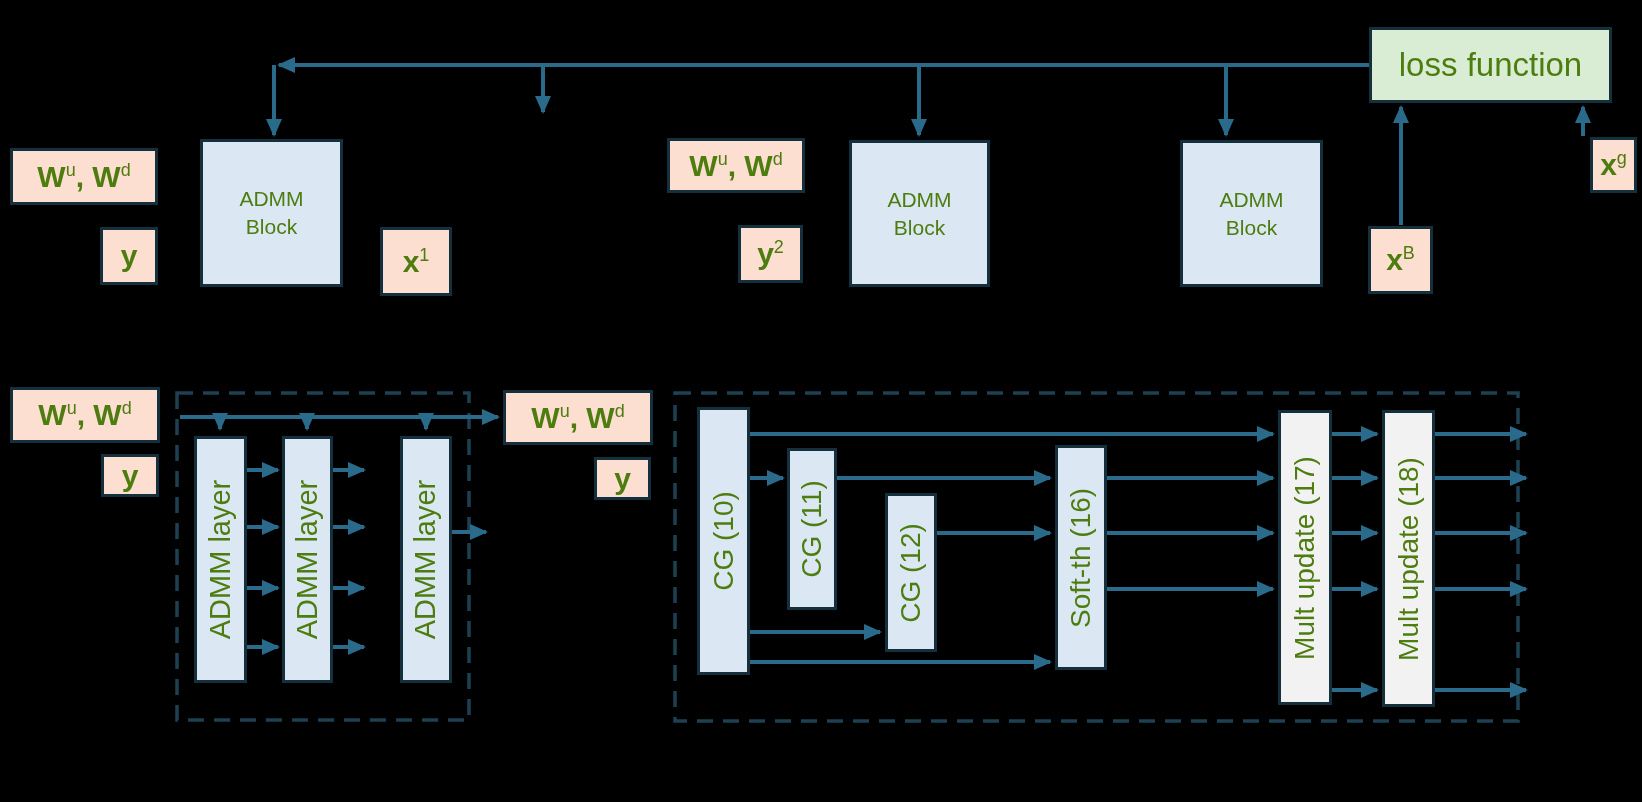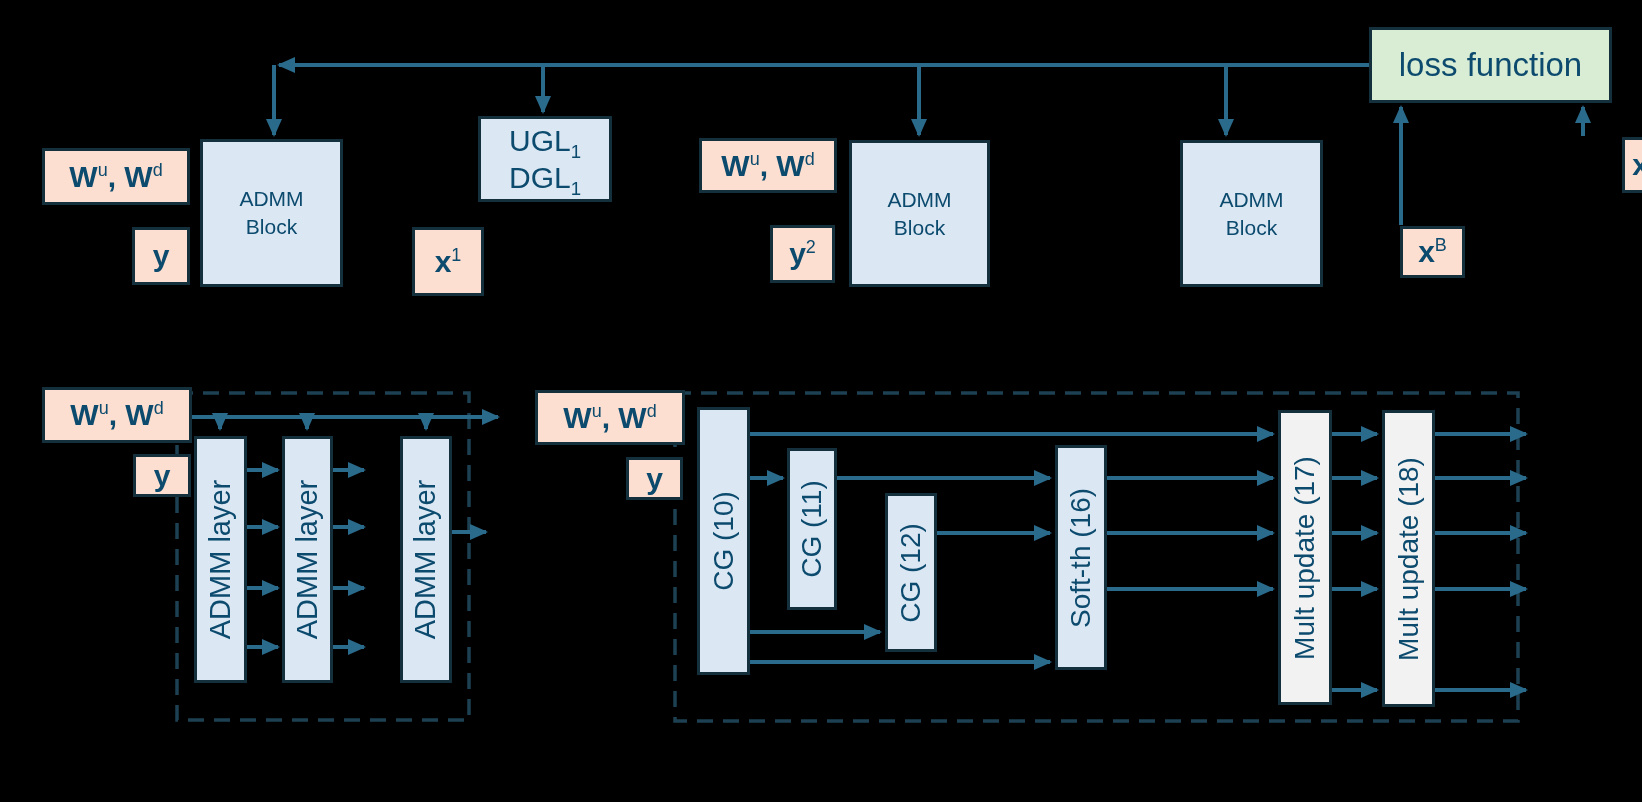--- a/index.html
+++ b/index.html
@@ -4,23 +4,23 @@
 <style>
   html,body{margin:0;padding:0;background:#000;}
   #canvas{
     position:relative;width:1642px;height:802px;background:#000;
     font-family:"Liberation Sans", sans-serif;overflow:hidden;
   }
   #arrow-layer{position:absolute;left:0;top:0;width:1642px;height:802px;}
   .box{
     position:absolute;box-sizing:border-box;border:3px solid #14303d;
     display:flex;align-items:center;justify-content:center;
-    color:#0c4a6e;text-align:center;
+    color:#4d7c0f;text-align:center;
   }
-  .peach{background:#fcdfd0;margin-left:32px;}
+  .peach{background:#fcdfd0;}
   .blue{background:#dbe8f4;}
   .green{background:#d9ecd4;}
   .gray{background:#f2f2f2;}
   .bold{font-weight:700;font-size:30px;}
   .twoline{flex-direction:column;font-size:21px;font-weight:400;line-height:1.32;}
   .loss{font-size:33px;font-weight:400;}
   .vbox{overflow:visible;}
   .vt{transform:rotate(-90deg);white-space:nowrap;font-size:28px;font-weight:400;display:block;}
   .vt-layer{font-size:29px;}
   sup{font-size:0.60em;font-weight:400;line-height:0;vertical-align:super;}
@@ -105,44 +105,40 @@
 
   <div class="box blue twoline" style="left:200px;top:139px;width:143px;height:148px;">
     <span class="t">ADMM</span>
     <span class="t">Block</span>
   </div>
 
   <div class="box peach bold" style="left:380px;top:227px;width:72px;height:69px;">
     <span class="t"><span>x</span><sup>1</sup></span>
   </div>
 
-  <div class="box blue twoline" style="left:478px;top:116px;width:134px;height:86px;font-size:30px;line-height:1.25;">
-    <span class="t"><span>UGL</span><sub>1</sub></span>
-    <span class="t"><span>DGL</span><sub>1</sub></span>
-  </div>
 
   <div class="box peach bold" style="left:667px;top:138px;width:138px;height:55px;">
     <span class="t"><span>W</span><sup>u</sup><span>, W</span><sup>d</sup></span>
   </div>
 
   <div class="box peach bold" style="left:738px;top:225px;width:65px;height:58px;text-align:center;">
     <span class="t"><span>y</span><sup>2</sup></span>
   </div>
 
   <div class="box blue twoline" style="left:849px;top:140px;width:141px;height:147px;">
     <span class="t">ADMM</span>
     <span class="t">Block</span>
   </div>
 
   <div class="box blue twoline" style="left:1180px;top:140px;width:143px;height:147px;">
     <span class="t">ADMM</span>
     <span class="t">Block</span>
   </div>
 
-  <div class="box peach bold" style="left:1368px;top:226px;width:65px;height:52px;text-align:center;">
+  <div class="box peach bold" style="left:1368px;top:226px;width:65px;height:68px;text-align:center;">
     <span class="t"><span>x</span><sup>B</sup></span>
   </div>
 
   <div class="box green loss" style="left:1369px;top:27px;width:243px;height:76px;">
     <span class="t">loss function</span>
   </div>
 
   <div class="box peach bold" style="left:1590px;top:137px;width:47px;height:56px;">
     <span class="t"><span>x</span><sup>g</sup></span>
   </div>

